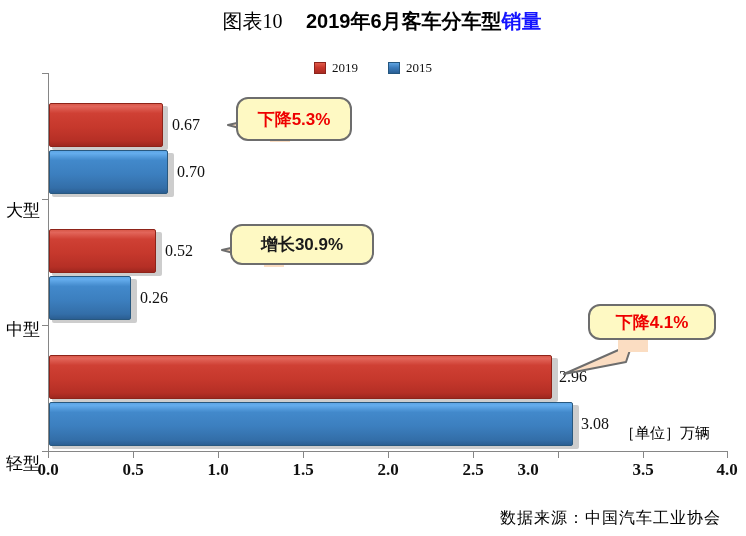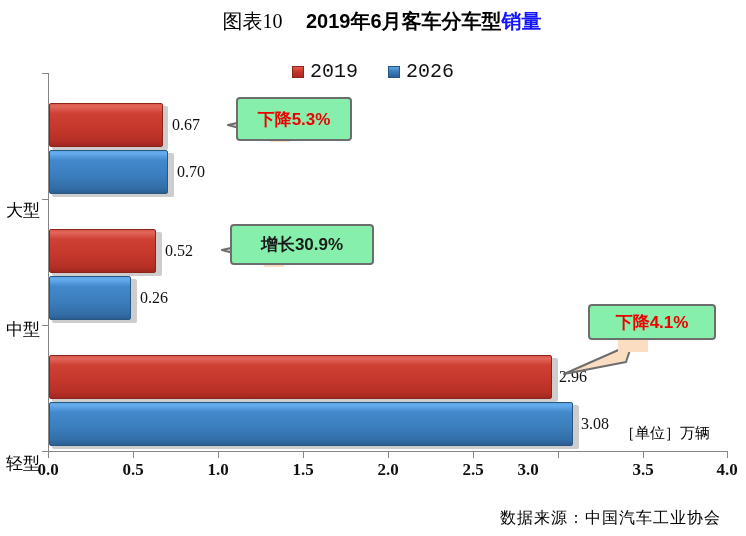--- a/index.html
+++ b/index.html
@@ -70,22 +70,22 @@
   }
   .legend-swatch.sw-2019 {
     background: linear-gradient(to bottom, #e05b4a 0%, #c8372c 45%, #a92a21 100%);
     border-color: #8c241c;
   }
   .legend-swatch.sw-2018 {
     background: linear-gradient(to bottom, #5fa3e0 0%, #3d7dbd 45%, #2a5f95 100%);
     border-color: #24567f;
   }
   .legend-label {
-    font-family: Liberation Mono, monospace;
-    font-size: 20px;
+    font-family: Liberation Serif, serif;
+    font-size: 13px;
   }
 
   
   .plot {
     position: absolute;
     left: 48px;
     top: 73px;
     width: 680px;
     height: 379px;
   }
@@ -217,23 +217,23 @@
     white-space: nowrap;
     letter-spacing: 1px;
   }
 
   
   .callout {
     position: absolute;
   }
   .callout-box {
     position: absolute;
-    background: #86efac;
+    background: #fef9c3;
     border: 2px solid #6d6d6d;
-    border-radius: 4px;
+    border-radius: 12px;
     display: flex;
     align-items: center;
     justify-content: center;
     box-sizing: border-box;
     white-space: nowrap;
     font-size: 17px;
     font-weight: bold;
   }
   .callout-box.red-text { color: #ee0000; }
   .callout-box.black-text { color: #1a1a1a; }
@@ -252,21 +252,21 @@
     <span style="display:inline-block;width:18px"></span><span class="t-bold">2019年6月客车分车型</span><span class="t-blue">销量</span>
   </div>
 
   <div class="legend">
     <div class="legend-item">
       <span class="legend-swatch sw-2019"></span>
       <span class="legend-label">2019</span>
     </div>
     <div class="legend-item">
       <span class="legend-swatch sw-2018"></span>
-      <span class="legend-label">2026</span>
+      <span class="legend-label">2015</span>
     </div>
   </div>
 
   <div class="catlabels">
     <div class="cl" style="top:137px">大型</div>
     <div class="cl" style="top:256px">中型</div>
     <div class="cl" style="top:390px">轻型</div>
   </div>
 
   <div class="plot">

